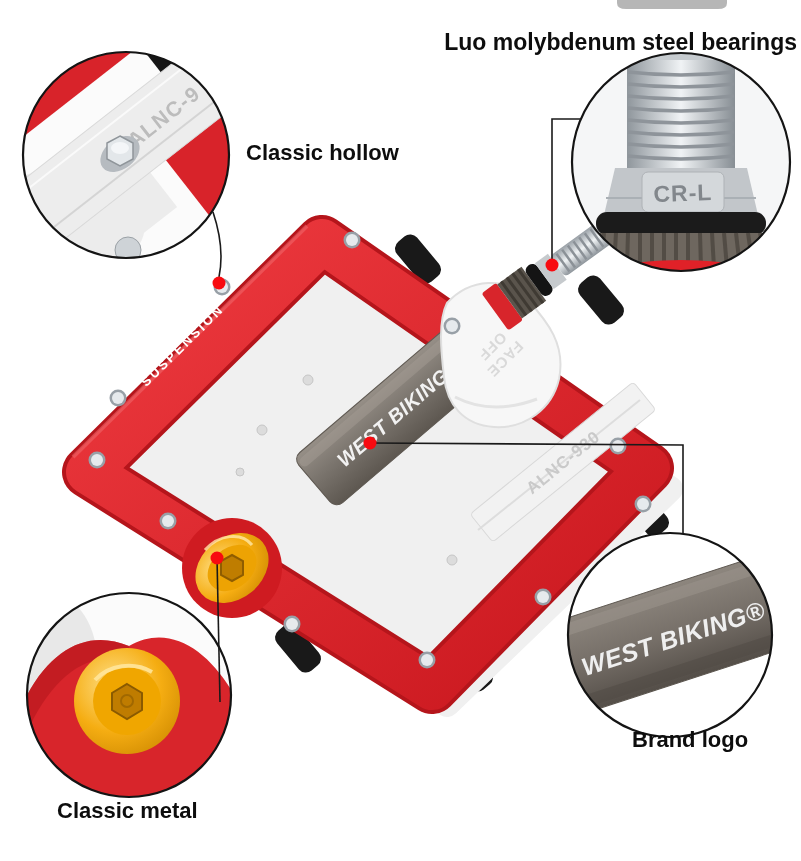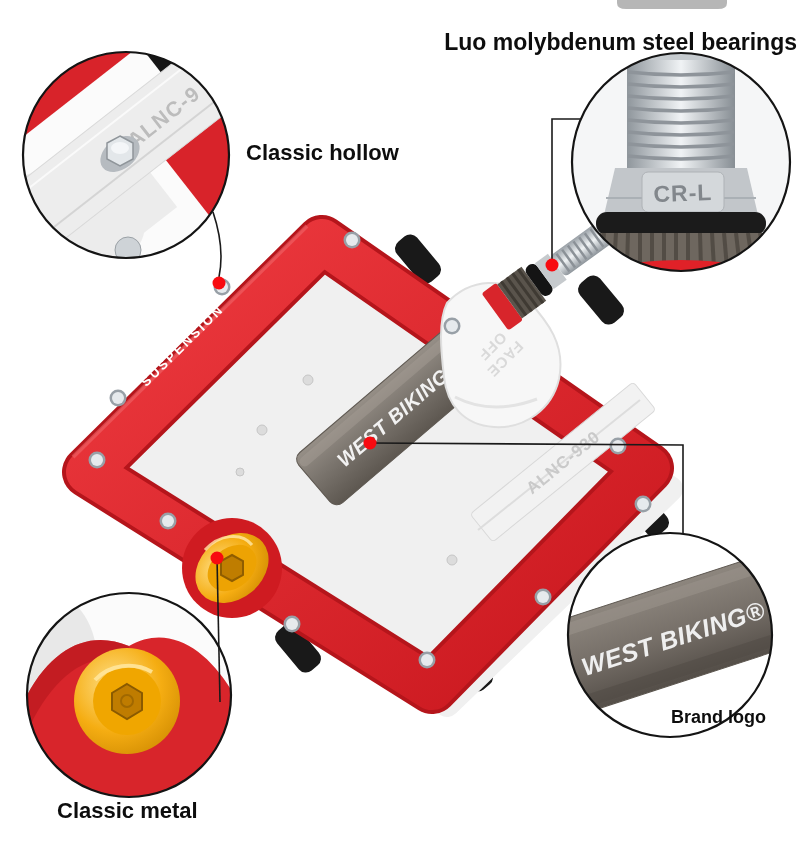--- a/index.html
+++ b/index.html
@@ -15,21 +15,21 @@
     position:absolute;
     font-family:"Liberation Sans", sans-serif;
     font-weight:700;
     color:#0d0d0d;
     white-space:nowrap;
     line-height:1.1;
   }
   #label-bearings{top:30px;right:4px;font-size:23px;}
   #label-classic{top:141px;left:246px;font-size:22px;}
   #label-quality{top:799px;left:57px;font-size:22px;}
-  #label-brand{top:708px;left:632px;font-size:18px;margin-left:39px;}
+  #label-brand{top:728px;left:632px;font-size:22px;}
   svg text{font-family:"Liberation Sans", sans-serif;}
 </style>
 </head>
 <body>
 
 <div id="canvas">
 
 <svg id="scene" width="801" height="861" viewBox="0 0 801 861">
   <defs>
     <clipPath id="clipC1">

